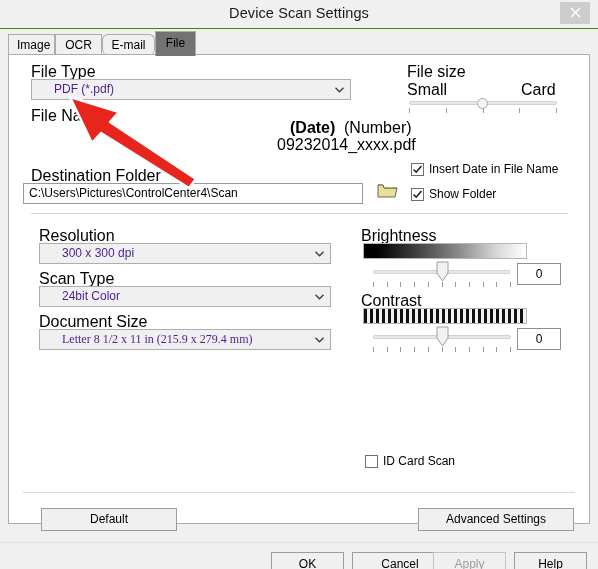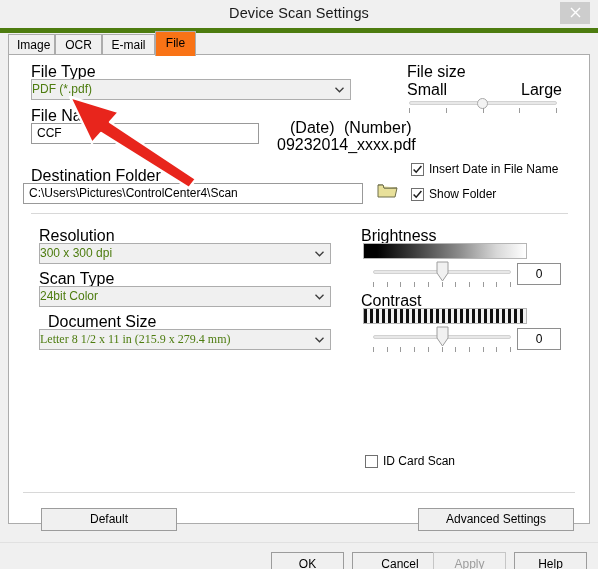--- a/index.html
+++ b/index.html
@@ -22,21 +22,21 @@
     overflow: hidden;
   }
 
   
   #titlebar {
     position: absolute;
     left: 0; top: 0;
     width: 598px;
     height: 28px;
     background: #f0f0f0;
-    border-bottom: 5px solid #4d7c0f;
+    border-bottom: 1px solid #4d7c0f;
   }
   #title-text {
     position: absolute;
     left: 0; top: 0;
     width: 598px;
     line-height: 27px;
     text-align: center;
     font-size: 14.5px;
     color: #1a1a1a;
     letter-spacing: 0.1px;
@@ -69,21 +69,21 @@
     color: #000;
     text-align: center;
     line-height: 20px;
     cursor: pointer;
     padding: 0 8px;
   }
   .tab.active {
     top: 0;
     height: 25px;
     line-height: 23px;
-    background: #f97316;
+    background: #737373;
     border-color: #acacac;
     z-index: 5;
   }
 
   
   #panel {
     position: absolute;
     left: 8px; top: 54px;
     width: 582px;
     height: 470px;
@@ -101,22 +101,22 @@
 
   
   .combo {
     position: absolute;
     box-sizing: border-box;
     height: 21px;
     background: #f0f0f0;
     border: 1px solid #adadad;
     font-size: 12px;
     line-height: 19px;
-    padding-left: 0;
-    color: #4d7c0f;
+    padding-left: 22px;
+    color: #4c1d95;
     cursor: pointer;
     white-space: nowrap;
     overflow: hidden;
   }
   .combo .arrow {
     position: absolute;
     right: 6px; top: 0;
     height: 19px;
     display: flex; align-items: center;
   }
@@ -270,55 +270,54 @@
     <div id="close-button">
       <svg width="11" height="11" viewBox="0 0 11 11">
         <path d="M1 1 L10 10 M10 1 L1 10" stroke="#ffffff" stroke-width="1.4" fill="none"></path>
       </svg>
     </div>
   </div>
 
   <div id="tabstrip">
     <div class="tab" style="left:0px;  width:47px;">Image</div>
     <div class="tab" style="left:47px; width:47px;">OCR</div>
-    <div class="tab" style="left:94px; width:53px;">E-mail</div>
+    <div class="tab" style="left:94px; width:53px;border-radius:6px;">E-mail</div>
     <div class="tab active" style="left:147px;width:41px;">File</div>
   </div>
 
   <div id="panel">
 
     <div class="lbl" style="left:22px; top:8px;">File Type</div>
     <div class="combo" style="left:22px; top:24px; width:320px;">
       <span>PDF (*.pdf)</span>
       <span class="arrow">
         <svg width="9" height="6" viewBox="0 0 9 6">
             <path d="M0.5 0.8 L4.5 4.8 L8.5 0.8" stroke="#3b3b3b" stroke-width="1.3" fill="none"></path>
           </svg>
       </span>
     </div>
 
     <div class="lbl" style="left:22px; top:52px;">File Name</div>
-    <div class="txt" style="left:22px; top:68px; width:228px;">CCF</div>
-
-    <div class="lbl" style="left:281px; top:64px;">(Date)</div>
+
+    <div class="lbl" style="left:281px; top:64px;font-weight:bold;">(Date)</div>
     <div class="lbl" style="left:335px; top:64px;">(Number)</div>
     <div class="lbl" style="left:268px; top:81px;">09232014_xxxx.pdf</div>
 
     <div class="lbl" style="left:22px; top:112px;">Destination Folder</div>
     <div class="txt" style="left:14px; top:128px; width:340px;">C:\Users\Pictures\ControlCenter4\Scan</div>
     <div id="browse-button" style="left:368px; top:126px;">
       <svg width="21" height="19" viewBox="0 0 21 19">
         <path d="M1 4 L1 16 L18 16 L20 7 L7 7 L6 4 Z" fill="#e8e09a" stroke="#6f6f4a" stroke-width="1"></path>
         <path d="M1 4 L6 4 L7 7 L20 7" fill="#f4eeb8" stroke="#6f6f4a" stroke-width="1"></path>
       </svg>
     </div>
 
     <div class="lbl" style="left:398px; top:8px;">File size</div>
     <div class="lbl" style="left:398px; top:26px;">Small</div>
-    <div class="lbl" style="left:512px; top:26px;">Large</div>
+    <div class="lbl" style="left:512px; top:26px;">Card</div>
     <div class="slider-track" style="left:400px; top:46px; width:148px;"></div>
     <div class="slider-thumb" style="left:468px; top:39px;">
       <svg width="11" height="19" viewBox="0 0 11 19">
         <circle cx="5.5" cy="9.5" r="5" fill="#f3f3f3" stroke="#a8a8a8" stroke-width="1"></circle>
       </svg>
     </div>
     <div class="ticks" id="ticks-filesize" style="left:400px; top:53px; width:148px;">
         <i style="left: 0px;"></i>
         <i style="left: 37px;"></i>
         <i style="left: 74px;"></i>
@@ -358,21 +357,21 @@
     <div class="lbl" style="left:30px; top:215px;">Scan Type</div>
     <div class="combo" style="left:30px; top:231px; width:292px;">
       <span>24bit Color</span>
       <span class="arrow">
         <svg width="9" height="6" viewBox="0 0 9 6">
             <path d="M0.5 0.8 L4.5 4.8 L8.5 0.8" stroke="#3b3b3b" stroke-width="1.3" fill="none"></path>
           </svg>
       </span>
     </div>
 
-    <div class="lbl" style="left:30px; top:258px;margin-left:9px;">Document Size</div>
+    <div class="lbl" style="left:30px; top:258px;">Document Size</div>
     <div class="combo" style="left:30px; top:274px; width:292px;font-family:Liberation Serif, serif;">
       <span>Letter 8 1/2 x 11 in (215.9 x 279.4 mm)</span>
       <span class="arrow">
         <svg width="9" height="6" viewBox="0 0 9 6">
             <path d="M0.5 0.8 L4.5 4.8 L8.5 0.8" stroke="#3b3b3b" stroke-width="1.3" fill="none"></path>
           </svg>
       </span>
     </div>
 
     <div class="lbl" style="left:352px; top:172px;">Brightness</div>

